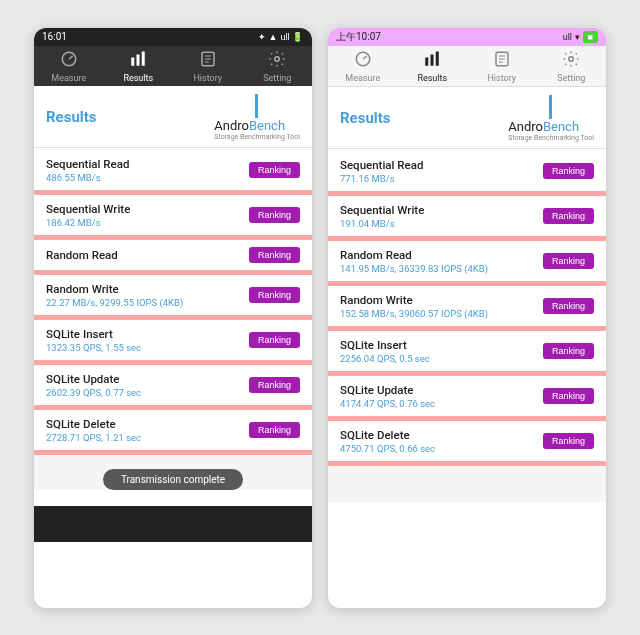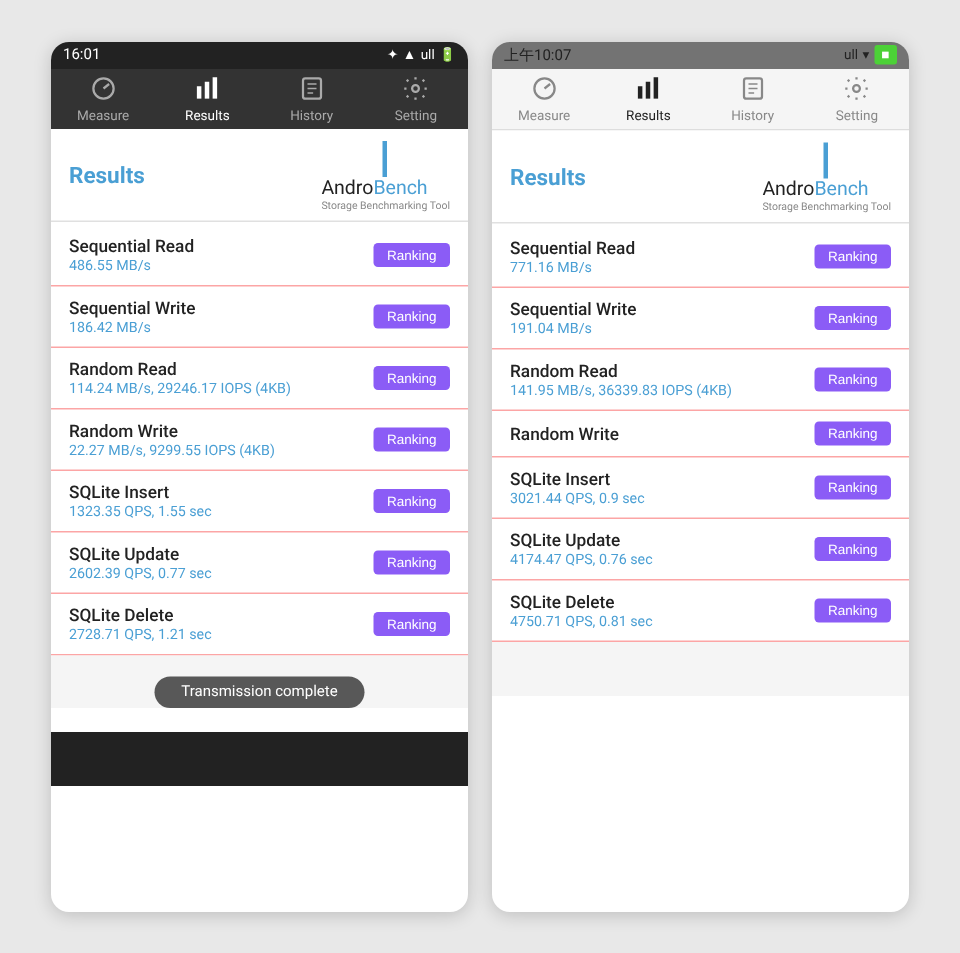--- a/index.html
+++ b/index.html
@@ -115,35 +115,35 @@
     }
     .result-list {
       background: #fff;
       margin-top: 2px;
     }
     .result-row {
       display: flex;
       justify-content: space-between;
       align-items: center;
       padding: 7px 12px 7px 12px;
-      border-bottom: 1px solid #fca5a5;
+      border-bottom: 5px solid #fca5a5;
     }
     .result-info {}
     .result-name {
       font-size: 11.5px;
       color: #222;
       font-weight: 500;
     }
     .result-value {
       font-size: 9.5px;
       color: #4a9fd4;
       margin-top: 1px;
     }
     .ranking-btn {
-      background: #8b5cf6;
+      background: #a21caf;
       color: #fff;
       border: none;
       border-radius: 3px;
       font-size: 9px;
       padding: 3px 9px;
       cursor: pointer;
       white-space: nowrap;
     }
     .toast {
       background: rgba(60,60,60,0.85);
@@ -268,21 +268,20 @@
       <div class="result-info">
         <div class="result-name">Sequential Write</div>
         <div class="result-value">186.42 MB/s</div>
       </div>
       <button class="ranking-btn">Ranking</button>
     </div>
 
     <div class="result-row">
       <div class="result-info">
         <div class="result-name">Random Read</div>
-        <div class="result-value">114.24 MB/s, 29246.17 IOPS (4KB)</div>
       </div>
       <button class="ranking-btn">Ranking</button>
     </div>
 
     <div class="result-row">
       <div class="result-info">
         <div class="result-name">Random Write</div>
         <div class="result-value">22.27 MB/s, 9299.55 IOPS (4KB)</div>
       </div>
       <button class="ranking-btn">Ranking</button>
@@ -314,21 +313,21 @@
   </div>
 
   <div style="background:#f5f5f5; padding: 4px 0 0;">
     <div class="toast">Transmission complete</div>
   </div>
 
   <div class="spacer-bottom" style="height:36px; background:#222;"></div>
 </div>
 
 <div class="phone-wrapper phone-right">
-  <div class="status-bar right-status-bar" style="background:#737373; color:#222;">
+  <div class="status-bar right-status-bar" style="background:#f0abfc; color:#222;">
     <span>上午10:07</span>
     <div class="status-icons">
       <span>ull</span>
       <span>▾</span>
       <span class="battery-green">■</span>
     </div>
   </div>
   <div class="nav-bar right-nav-bar">
     <div class="nav-item">
       <span class="nav-icon">
@@ -400,39 +399,40 @@
     <div class="result-row">
       <div class="result-info">
         <div class="result-name">Random Read</div>
         <div class="result-value">141.95 MB/s, 36339.83 IOPS (4KB)</div>
       </div>
       <button class="ranking-btn">Ranking</button>
     </div>
     <div class="result-row">
       <div class="result-info">
         <div class="result-name">Random Write</div>
+        <div class="result-value">152.58 MB/s, 39060.57 IOPS (4KB)</div>
       </div>
       <button class="ranking-btn">Ranking</button>
     </div>
     <div class="result-row">
       <div class="result-info">
         <div class="result-name">SQLite Insert</div>
-        <div class="result-value">3021.44 QPS, 0.9 sec</div>
+        <div class="result-value">2256.04 QPS, 0.5 sec</div>
       </div>
       <button class="ranking-btn">Ranking</button>
     </div>
     <div class="result-row">
       <div class="result-info">
         <div class="result-name">SQLite Update</div>
         <div class="result-value">4174.47 QPS, 0.76 sec</div>
       </div>
       <button class="ranking-btn">Ranking</button>
     </div>
     <div class="result-row">
       <div class="result-info">
         <div class="result-name">SQLite Delete</div>
-        <div class="result-value">4750.71 QPS, 0.81 sec</div>
+        <div class="result-value">4750.71 QPS, 0.66 sec</div>
       </div>
       <button class="ranking-btn">Ranking</button>
     </div>
   </div>
   <div class="right-spacer-bottom" style="flex:1; min-height:36px;"></div>
 </div>
 
 </body></html>

